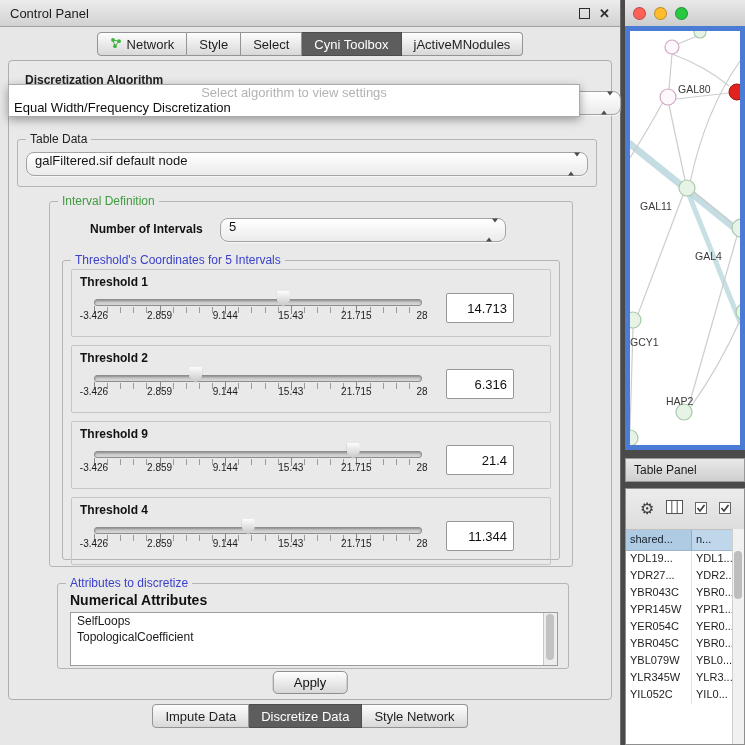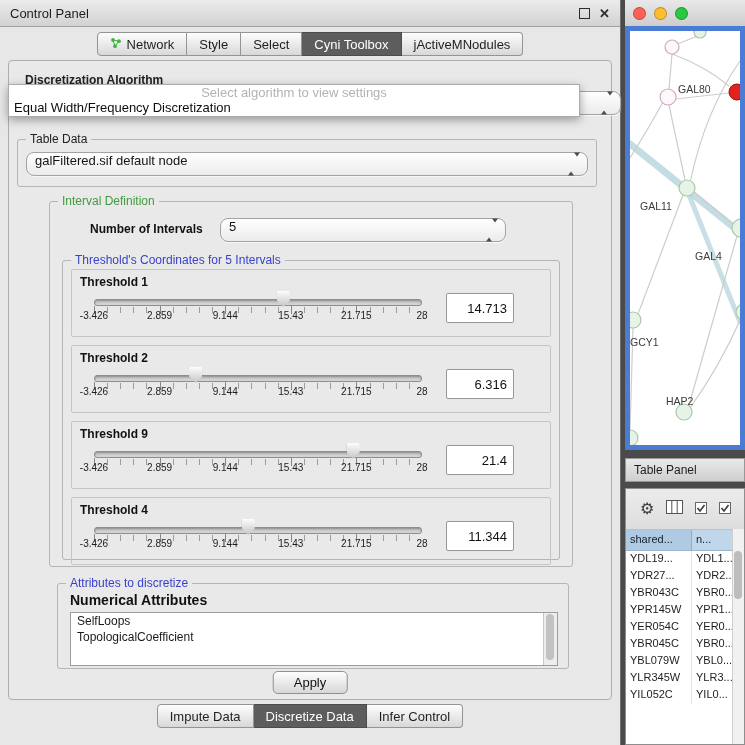--- a/index.html
+++ b/index.html
@@ -372,21 +372,21 @@
   </div>
 
   <div class="segbar bottom-tabs">
     <div class="seg">
       <span>Impute Data</span>
     </div>
     <div class="seg selected">
       <span>Discretize Data</span>
     </div>
     <div class="seg">
-      <span>Infer Control</span>
+      <span>Style Network</span>
     </div>
   </div>
 
   <div class="algo-pop">
     <div class="pop-placeholder">Select algorithm to view settings</div>
     <div class="pop-item">Equal Width/Frequency Discretization</div>
   </div>
 </div>
 
 <div id="network-window">

